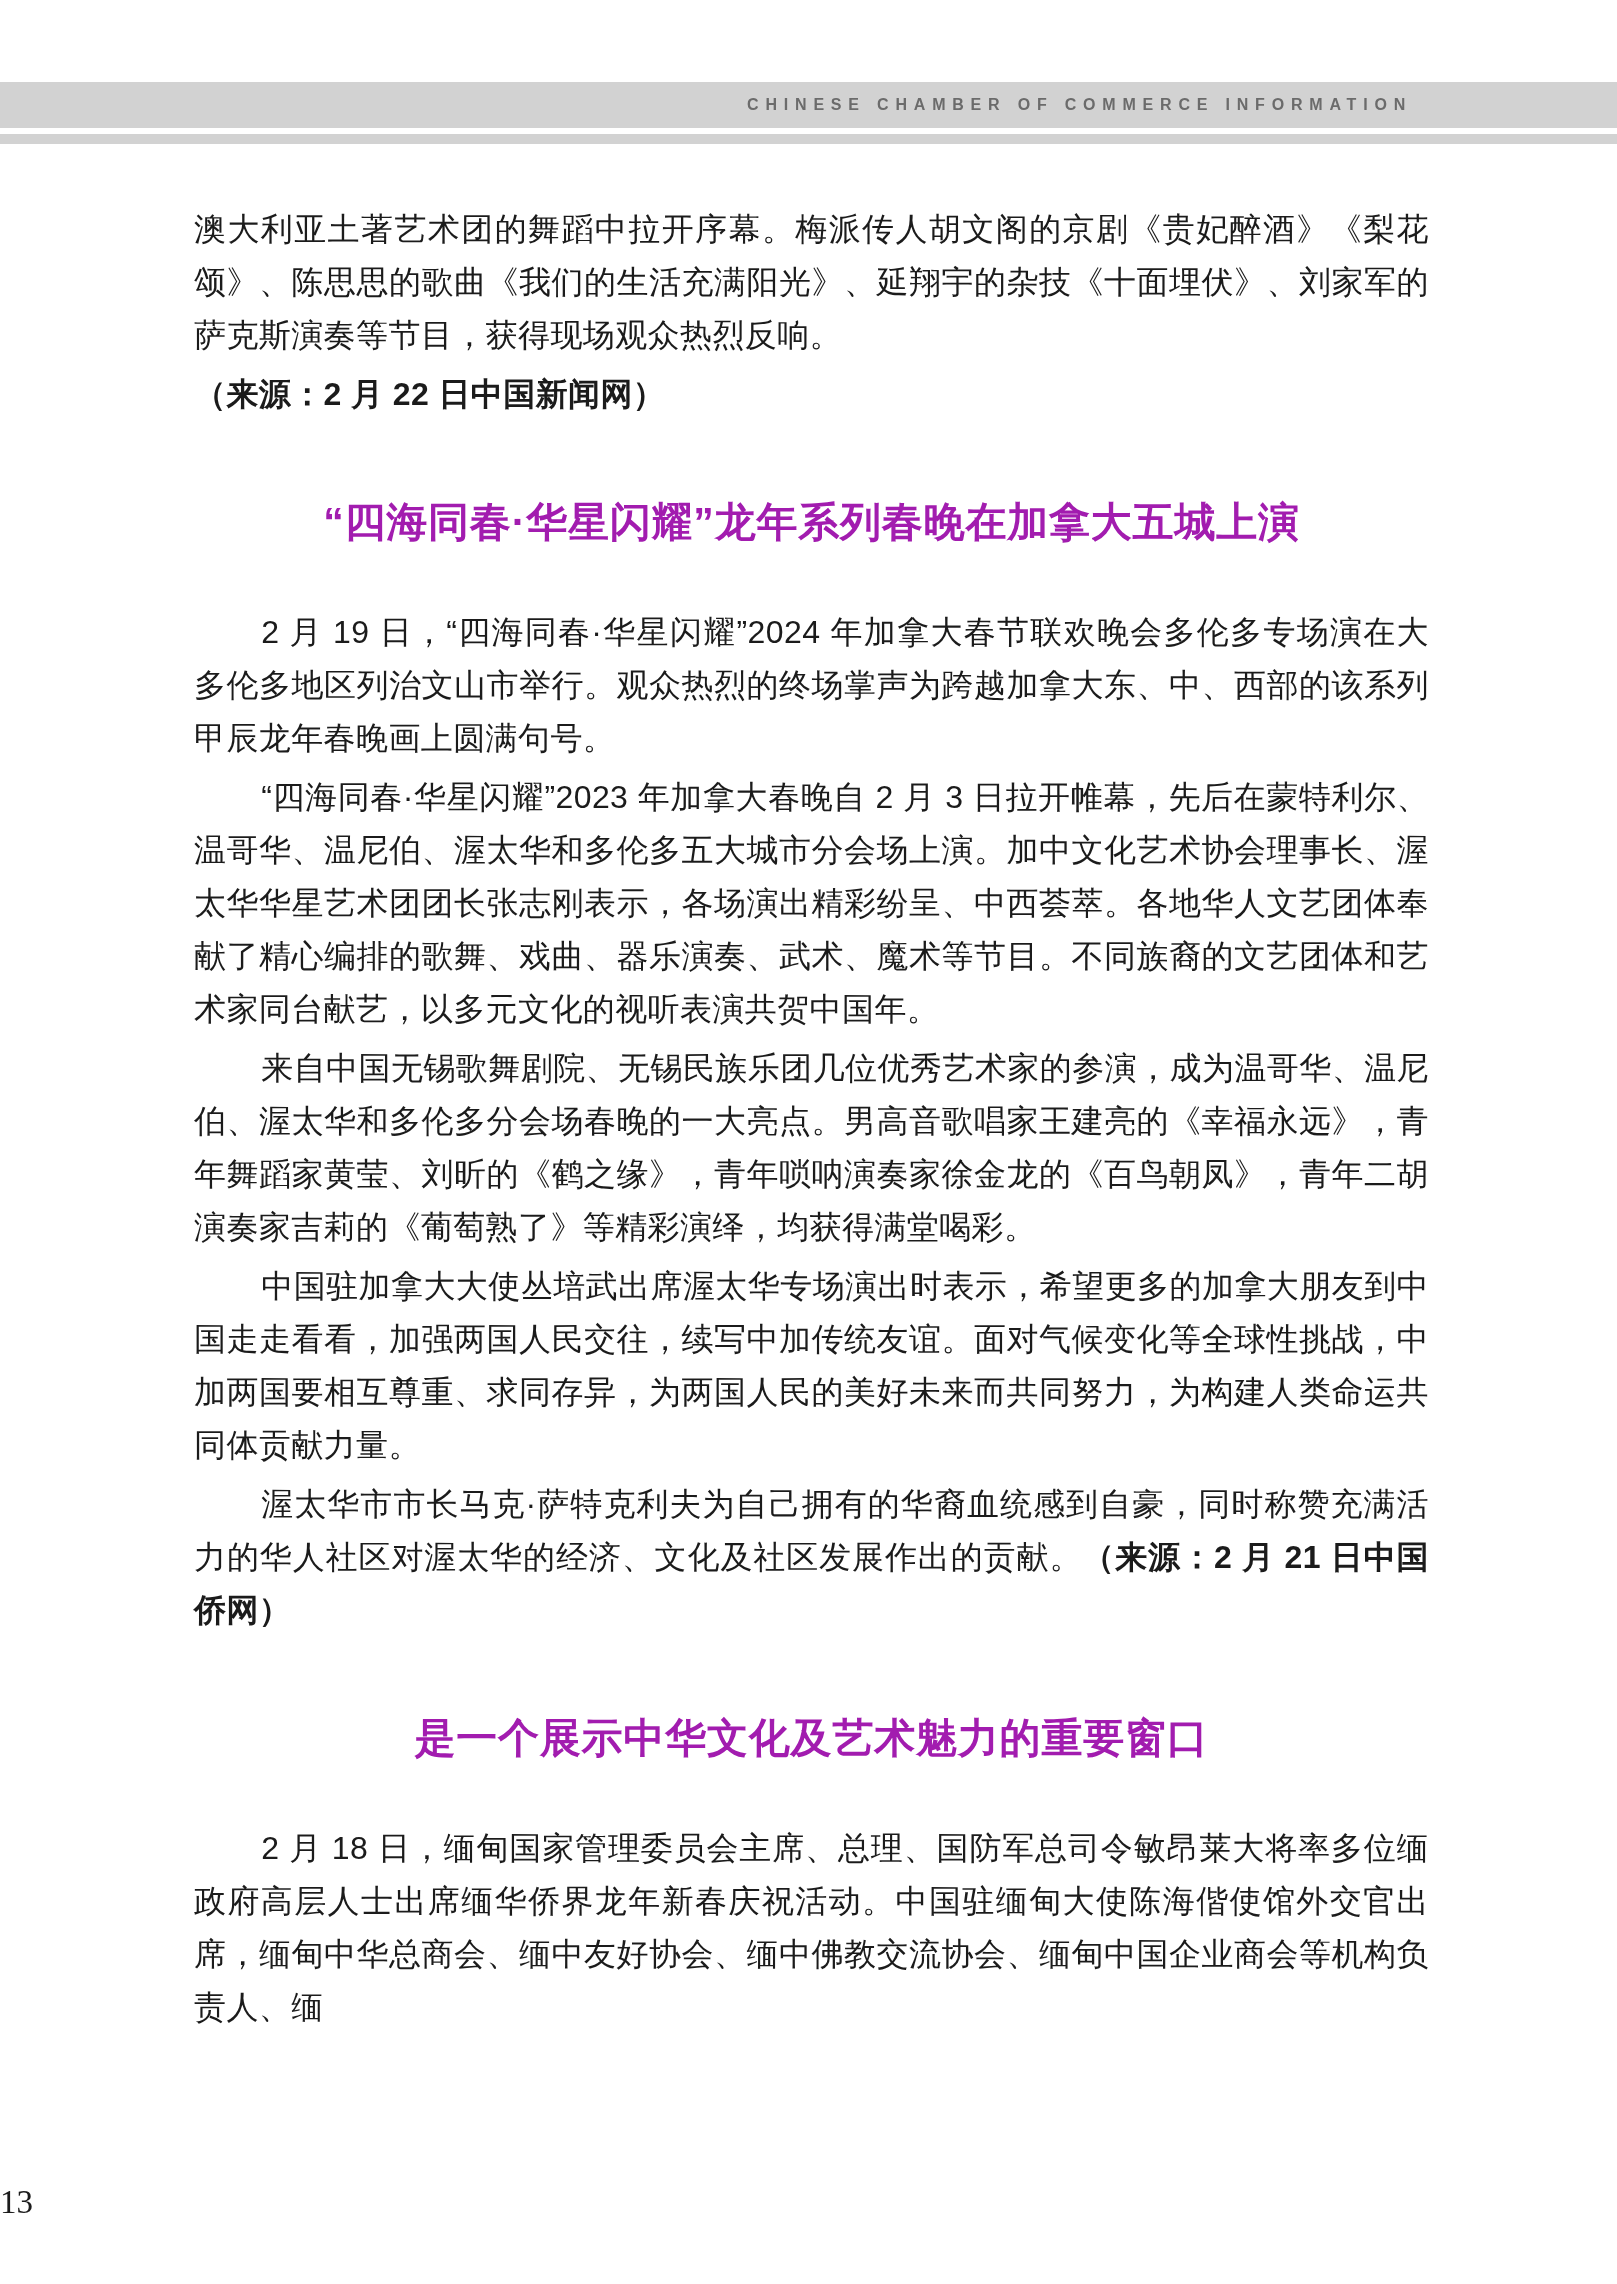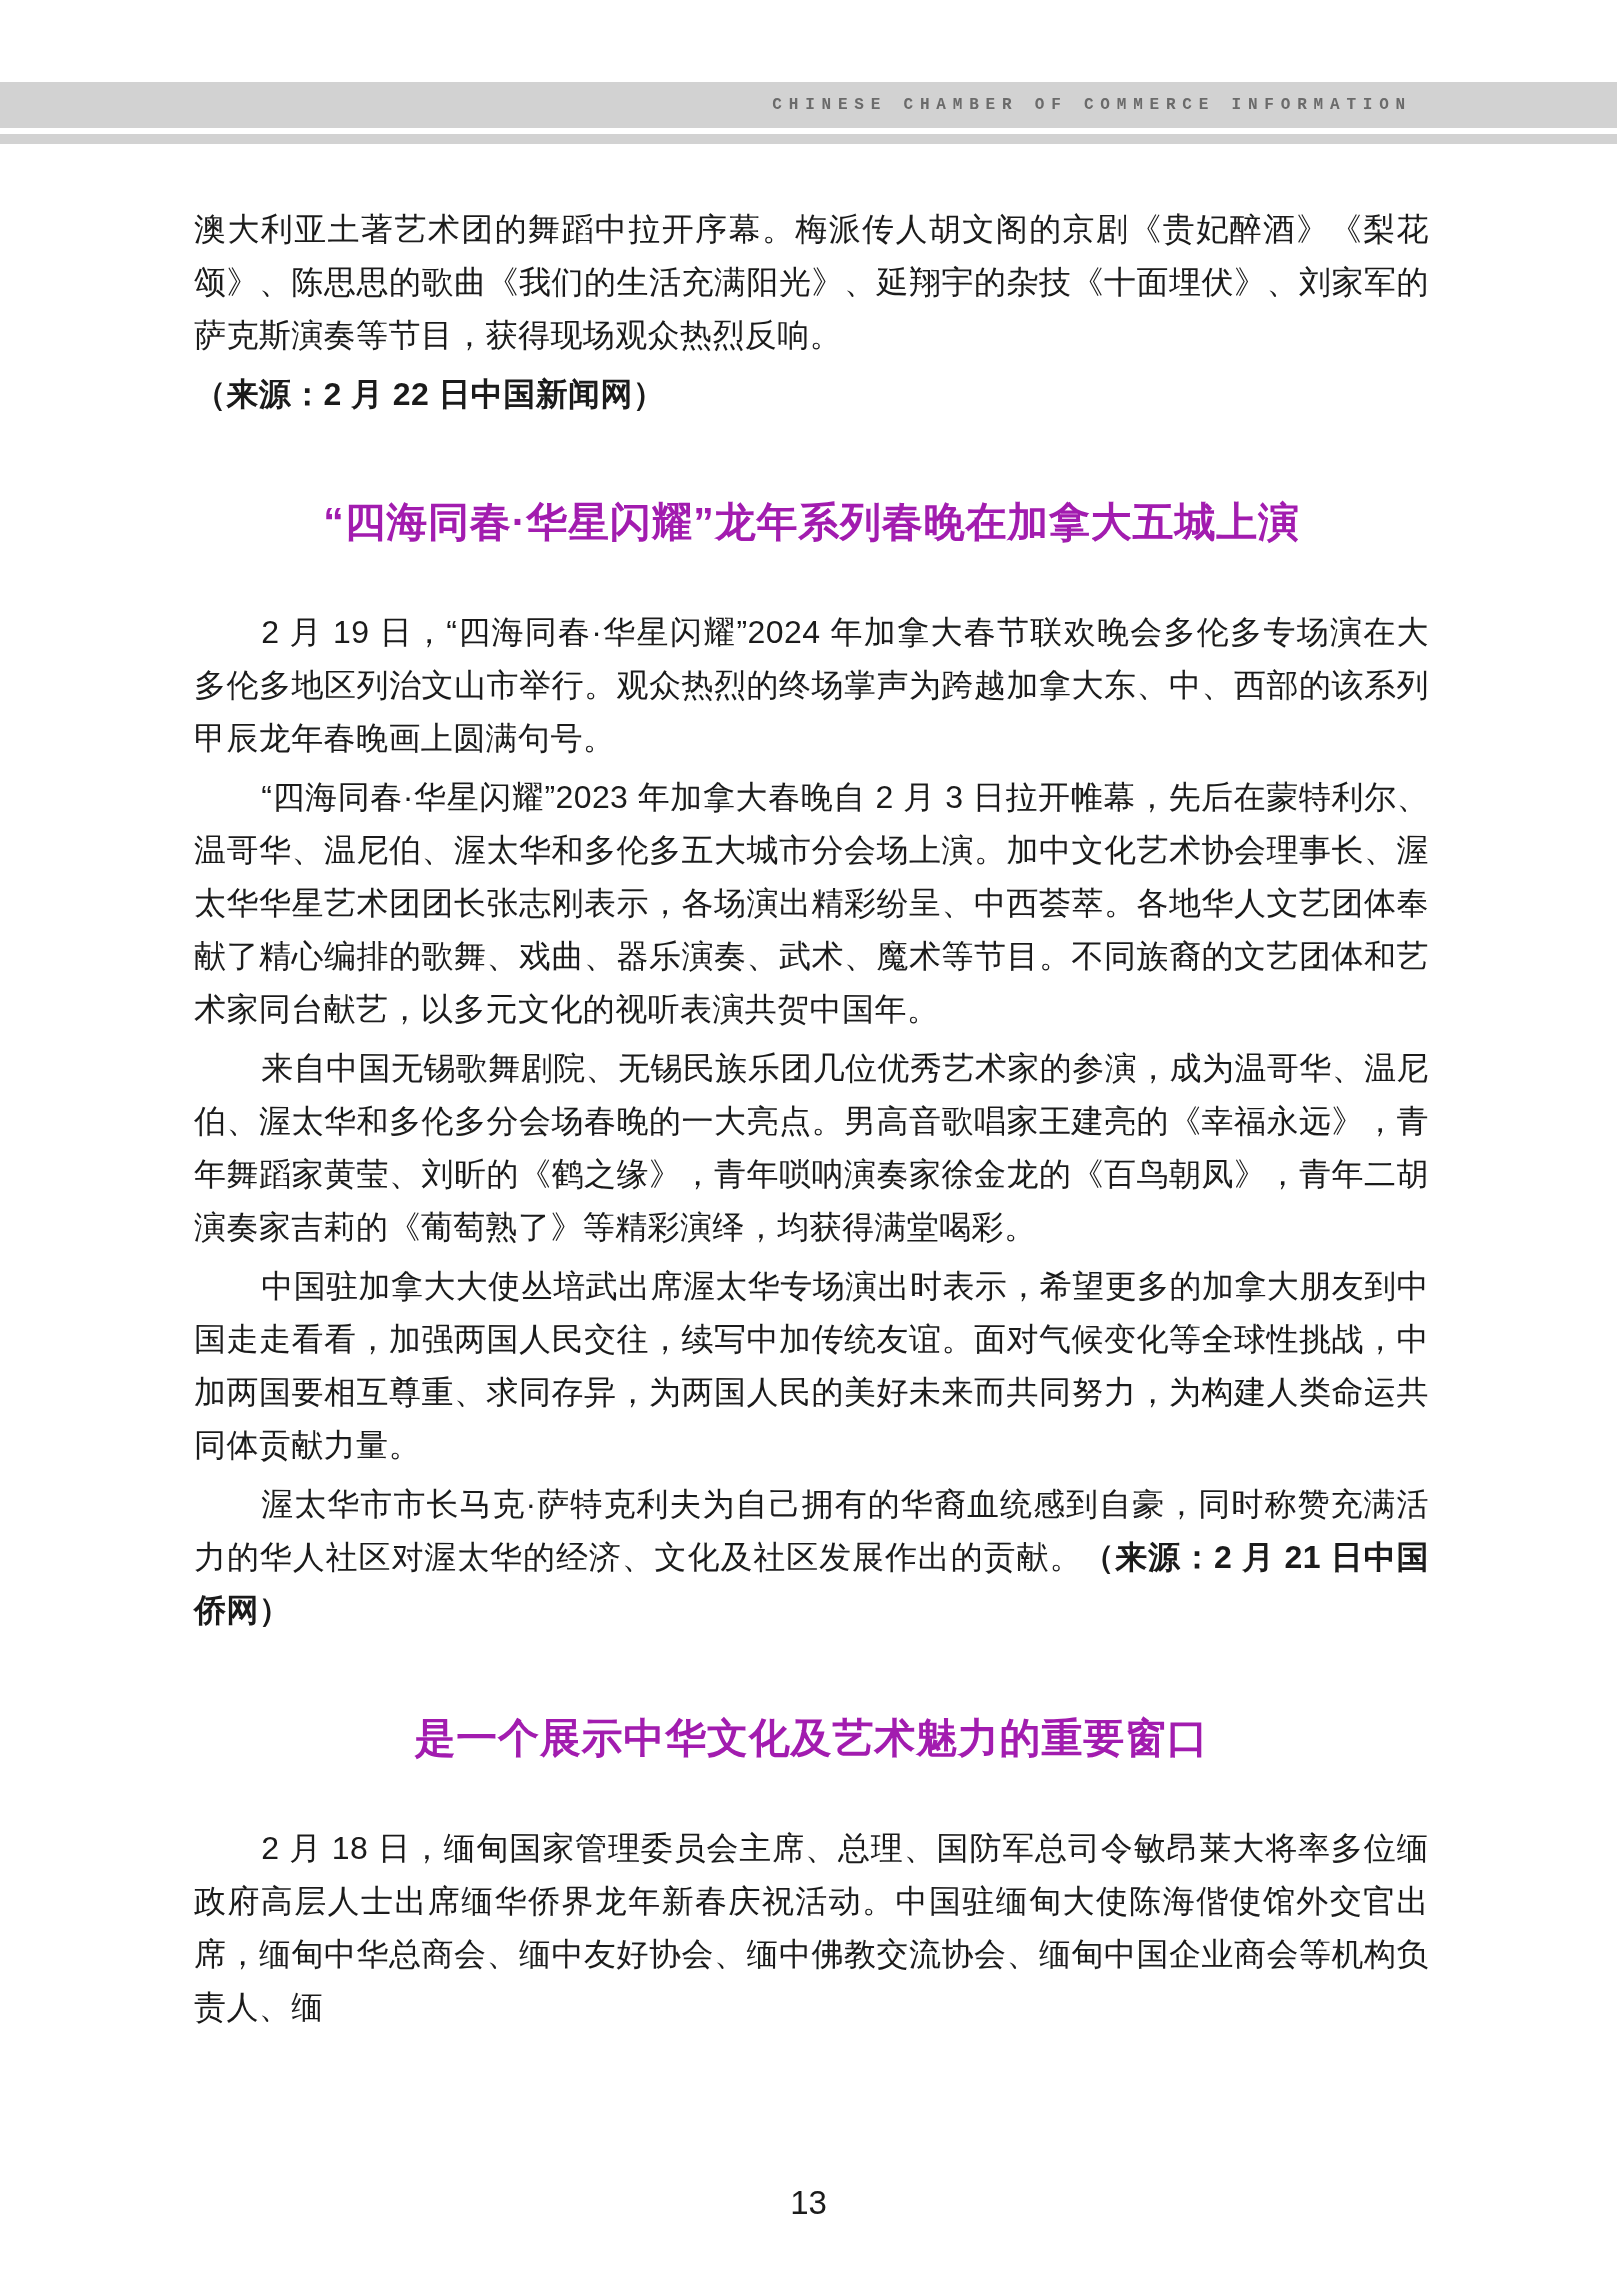--- a/index.html
+++ b/index.html
@@ -28,21 +28,20 @@
     position: absolute;
     right: 205px;
     top: 0;
     height: 46px;
     line-height: 46px;
     font-size: 16px;
     font-weight: bold;
     letter-spacing: 6.8px;
     color: #6b6b6b;
     white-space: nowrap;
-    font-family: Liberation Mono, monospace;
   }
   .bar-thin {
     position: absolute;
     left: 0;
     top: 134px;
     width: 100%;
     height: 9.8px;
     background: #d2d2d2;
   }
   
@@ -78,22 +77,21 @@
     text-align: center;
     color: #a21caf;
     letter-spacing: 0.8px;
   }
   
   .pageno {
     position: absolute;
     left: 0;
     width: 100%;
     top: 2184px;
-    text-align: center;
-    font-family: Liberation Sans, sans-serif;
+    font-family: Liberation Serif, serif;
     font-size: 33px;
     color: #1b1b1b;
   }
 </style>
 </head>
 <body>
 
 <div class="page">
 
   <div class="bar-top">

